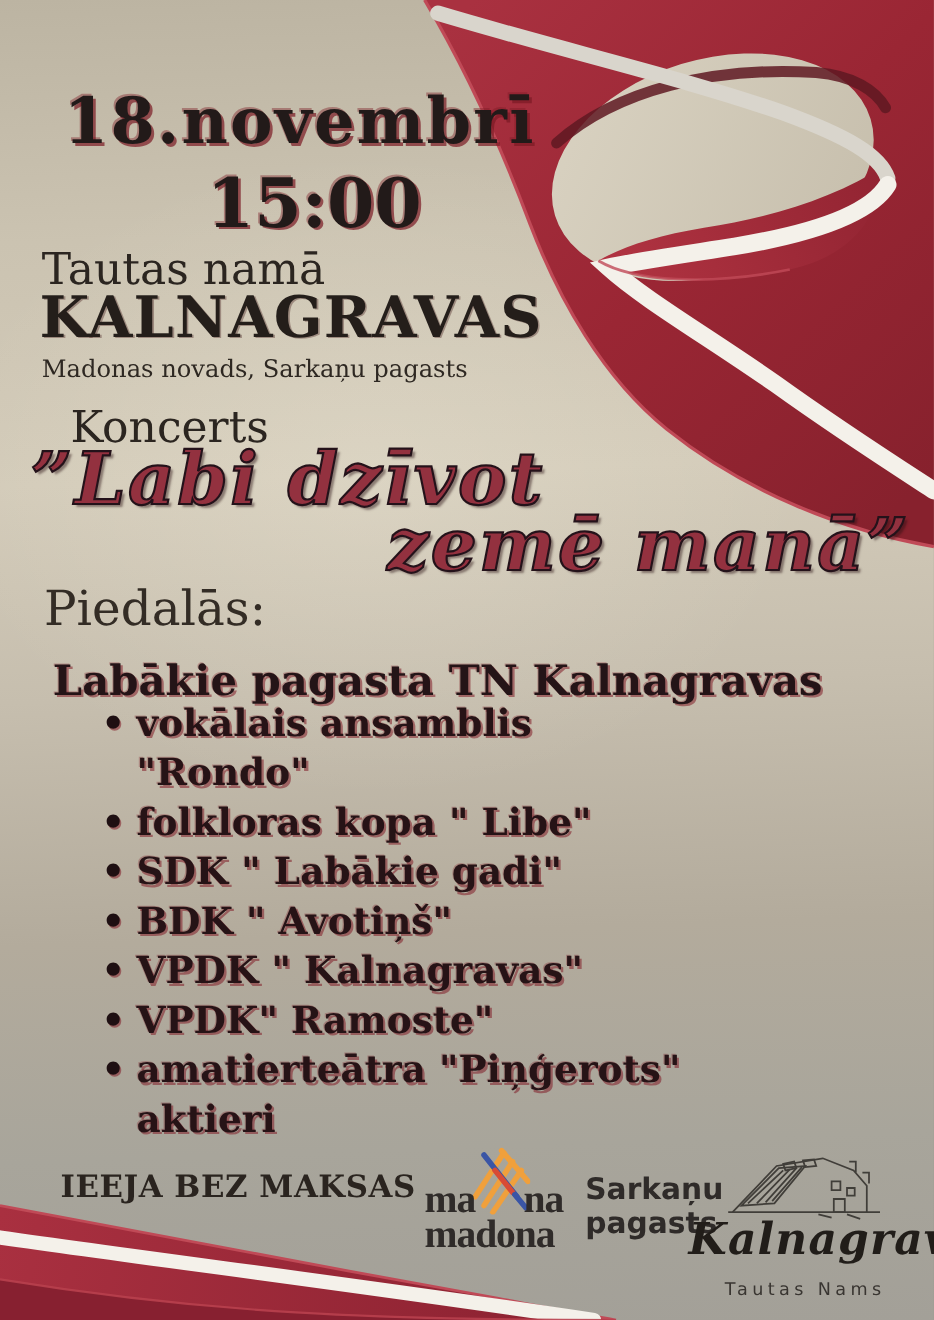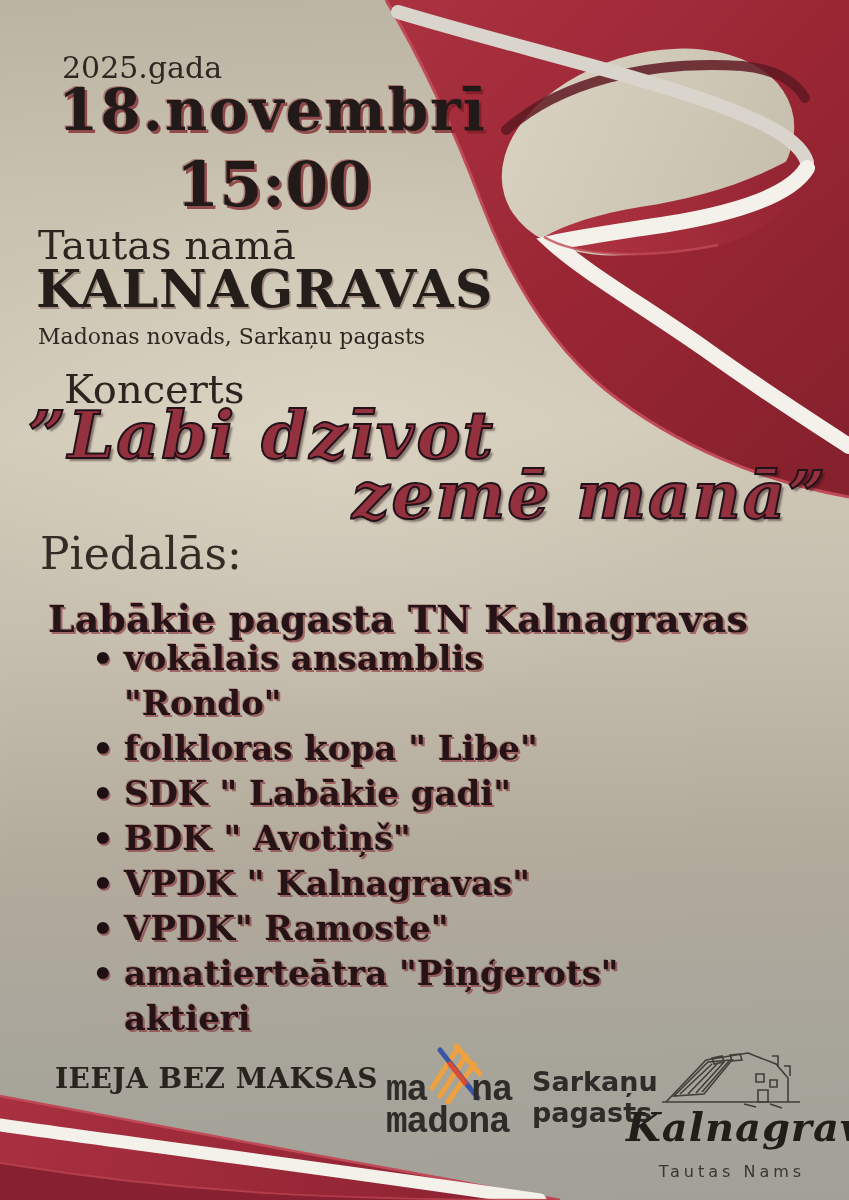--- a/index.html
+++ b/index.html
@@ -17,21 +17,21 @@
   .abs{position:absolute;}
 
   
   .date-small{left:62px;top:50px;font-size:30px;color:#2e2822;}
   .date-big{
     left:58px;top:76px;font-size:58px;font-weight:700;letter-spacing:2px;color:#221a19;
     text-shadow:2.5px 2.5px 0 rgba(122,26,35,.70),-1.5px -1.5px 0 rgba(122,26,35,.40);
     text-align:right;
   }
   .time-big{
-    left:176px;top:148px;font-size:62px;font-weight:700;color:#221a19;
+    left:188px;top:148px;font-size:62px;font-weight:700;color:#221a19;
     text-shadow:2.5px 2.5px 0 rgba(122,26,35,.70),-1.5px -1.5px 0 rgba(122,26,35,.40);
   }
   .venue-label{left:38px;top:222px;font-size:40px;color:#2b2520;}
   .venue-name{
     left:36px;top:258px;font-size:52px;font-weight:700;letter-spacing:1px;color:#241e1a;
     text-shadow:1.5px 1.5px 0 rgba(60,20,20,.35);
   }
   .venue-loc{left:38px;top:324px;font-size:22px;color:#2e2822;}
   .koncerts{left:64px;top:366px;font-size:40px;color:#2b2520;}
 
@@ -62,21 +62,21 @@
   }
   ul.part-list li::before{
     content:"•";position:absolute;left:0;top:0;font-size:34px;color:#1e0f12;
     text-shadow:1.5px 1.5px 0 rgba(130,30,40,.55);
   }
 
   
   .admission{left:55px;top:1062px;font-size:28px;font-weight:700;letter-spacing:.5px;color:#2a241f;}
 
   .madona-logo{left:386px;top:1040px;width:150px;height:100px;
-    font-family:Liberation Mono, monospace;font-weight:700;color:#2f2b29;}
+    font-family:Liberation Serif, serif;font-weight:700;color:#2f2b29;}
   .madona-logo .hash{position:absolute;left:40px;top:-2px;}
   .madona-row{position:absolute;left:0;top:34px;font-size:36px;line-height:33px;letter-spacing:-1px;white-space:nowrap;}
   .madona-row .gap{display:inline-block;width:44px;}
   .madona-row2{position:absolute;left:0;top:66px;font-size:36px;line-height:33px;letter-spacing:-1px;white-space:nowrap;}
 
   .partner-text{left:532px;top:1066px;font-family:"DejaVu Sans","Liberation Sans",sans-serif;
     font-weight:700;font-size:27px;line-height:31px;color:#2f2b29;}
 
   .kaln-logo{left:626px;top:1044px;width:212px;text-align:center;color:#211d19;}
   .kaln-logo .sketch{display:block;margin:0 auto;}
@@ -124,21 +124,20 @@
       <path d="M 0,1096 C 140,1122 300,1153 452,1180 C 492,1188 528,1194 560,1200 L 0,1200 Z" fill="url(#rgC)"></path>
       <path d="M 0,1096 C 140,1122 300,1153 452,1180 C 492,1188 528,1194 560,1200" fill="none" stroke="#c04a57" stroke-width="2.5"></path>
       <path d="M 0,1125 C 170,1149 345,1171 540,1200" fill="none" stroke="#f4f1ea" stroke-width="13" stroke-linecap="round"></path>
       <path d="M 0,1163 C 190,1194 340,1200 560,1200 L 0,1200 Z" fill="#872030"></path>
       <path d="M 0,1163 C 190,1194 340,1200 560,1200" fill="none" stroke="#b8404e" stroke-width="2" opacity="0.9"></path>
     </g>
   </svg>
 
   <div class="content">
 
-    <div class="abs date-small">2025.gada</div>
     <div class="abs date-big">18.novembrī</div>
     <div class="abs time-big">15:00</div>
 
     <div class="abs venue-label">Tautas namā</div>
     <div class="abs venue-name">KALNAGRAVAS</div>
     <div class="abs venue-loc">Madonas novads, Sarkaņu pagasts</div>
 
     <div class="abs koncerts">Koncerts</div>
     <div class="abs script-line script2">zemē manā”</div>
     <div class="abs script-line script1">”Labi dzīvot</div>

